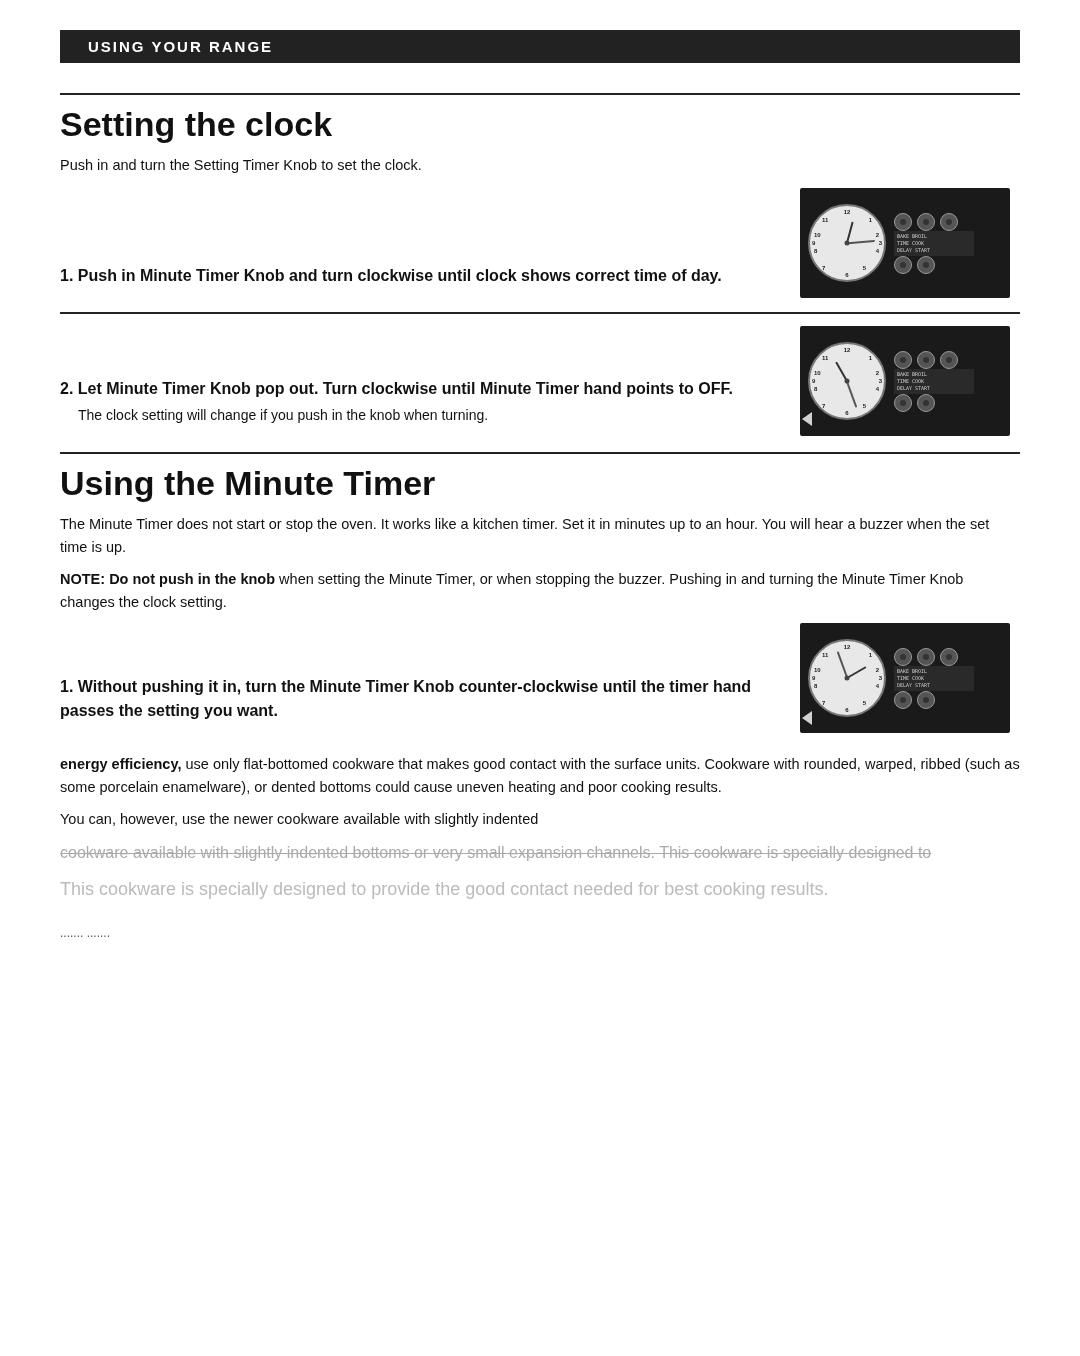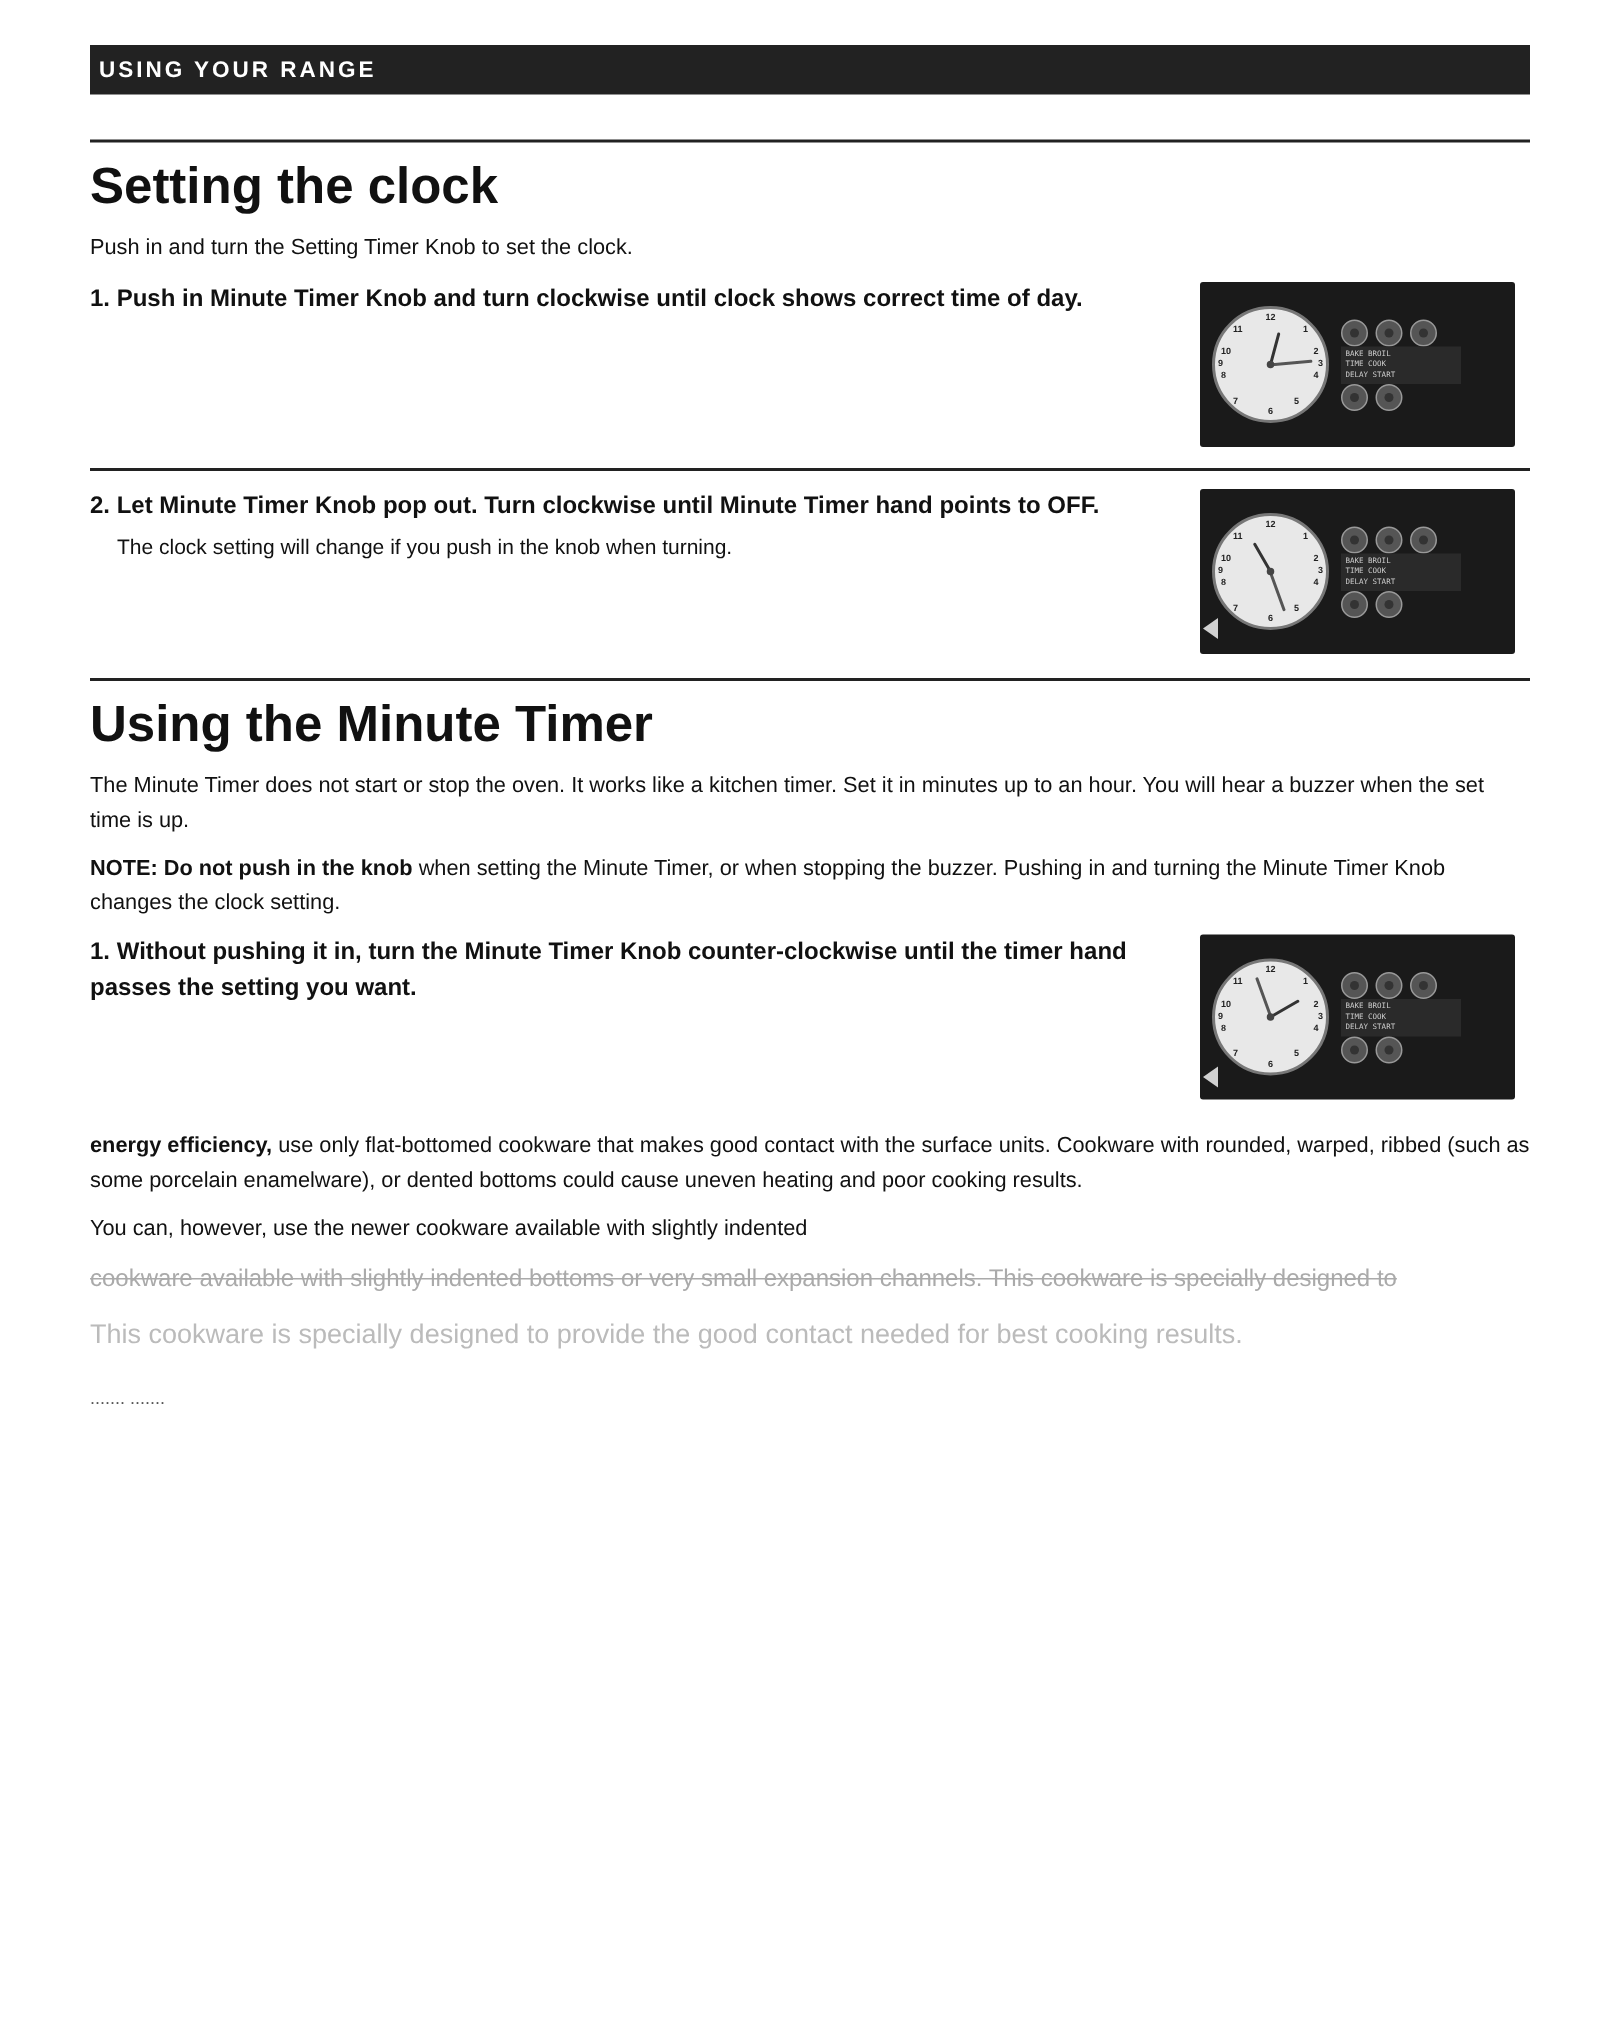--- a/index.html
+++ b/index.html
@@ -23,21 +23,21 @@
       min-height: 1356px;
       background: #fff;
       padding: 30px 60px 40px 60px;
       position: relative;
     }
 
     
     .header-bar {
       background: #222;
       color: #fff;
-      padding: 8px 6px;
+      padding: 8px 28px;
       font-size: 15px;
       font-weight: bold;
       letter-spacing: 2px;
       margin-bottom: 30px;
       width: 100%;
     }
 
     
     .section-divider {
       border-top: 2.5px solid #222;
@@ -55,21 +55,21 @@
       font-weight: 700;
       font-family: Arial Black, Arial, sans-serif;
       margin-bottom: 10px;
       margin-top: 8px;
     }
 
     
     .content-row {
       display: flex;
       flex-direction: row;
-      align-items: flex-start;
+      align-items: flex-end;
       margin-bottom: 14px;
     }
 
     .content-text {
       flex: 1;
       padding-right: 30px;
     }
 
     .content-image {
       width: 220px;

